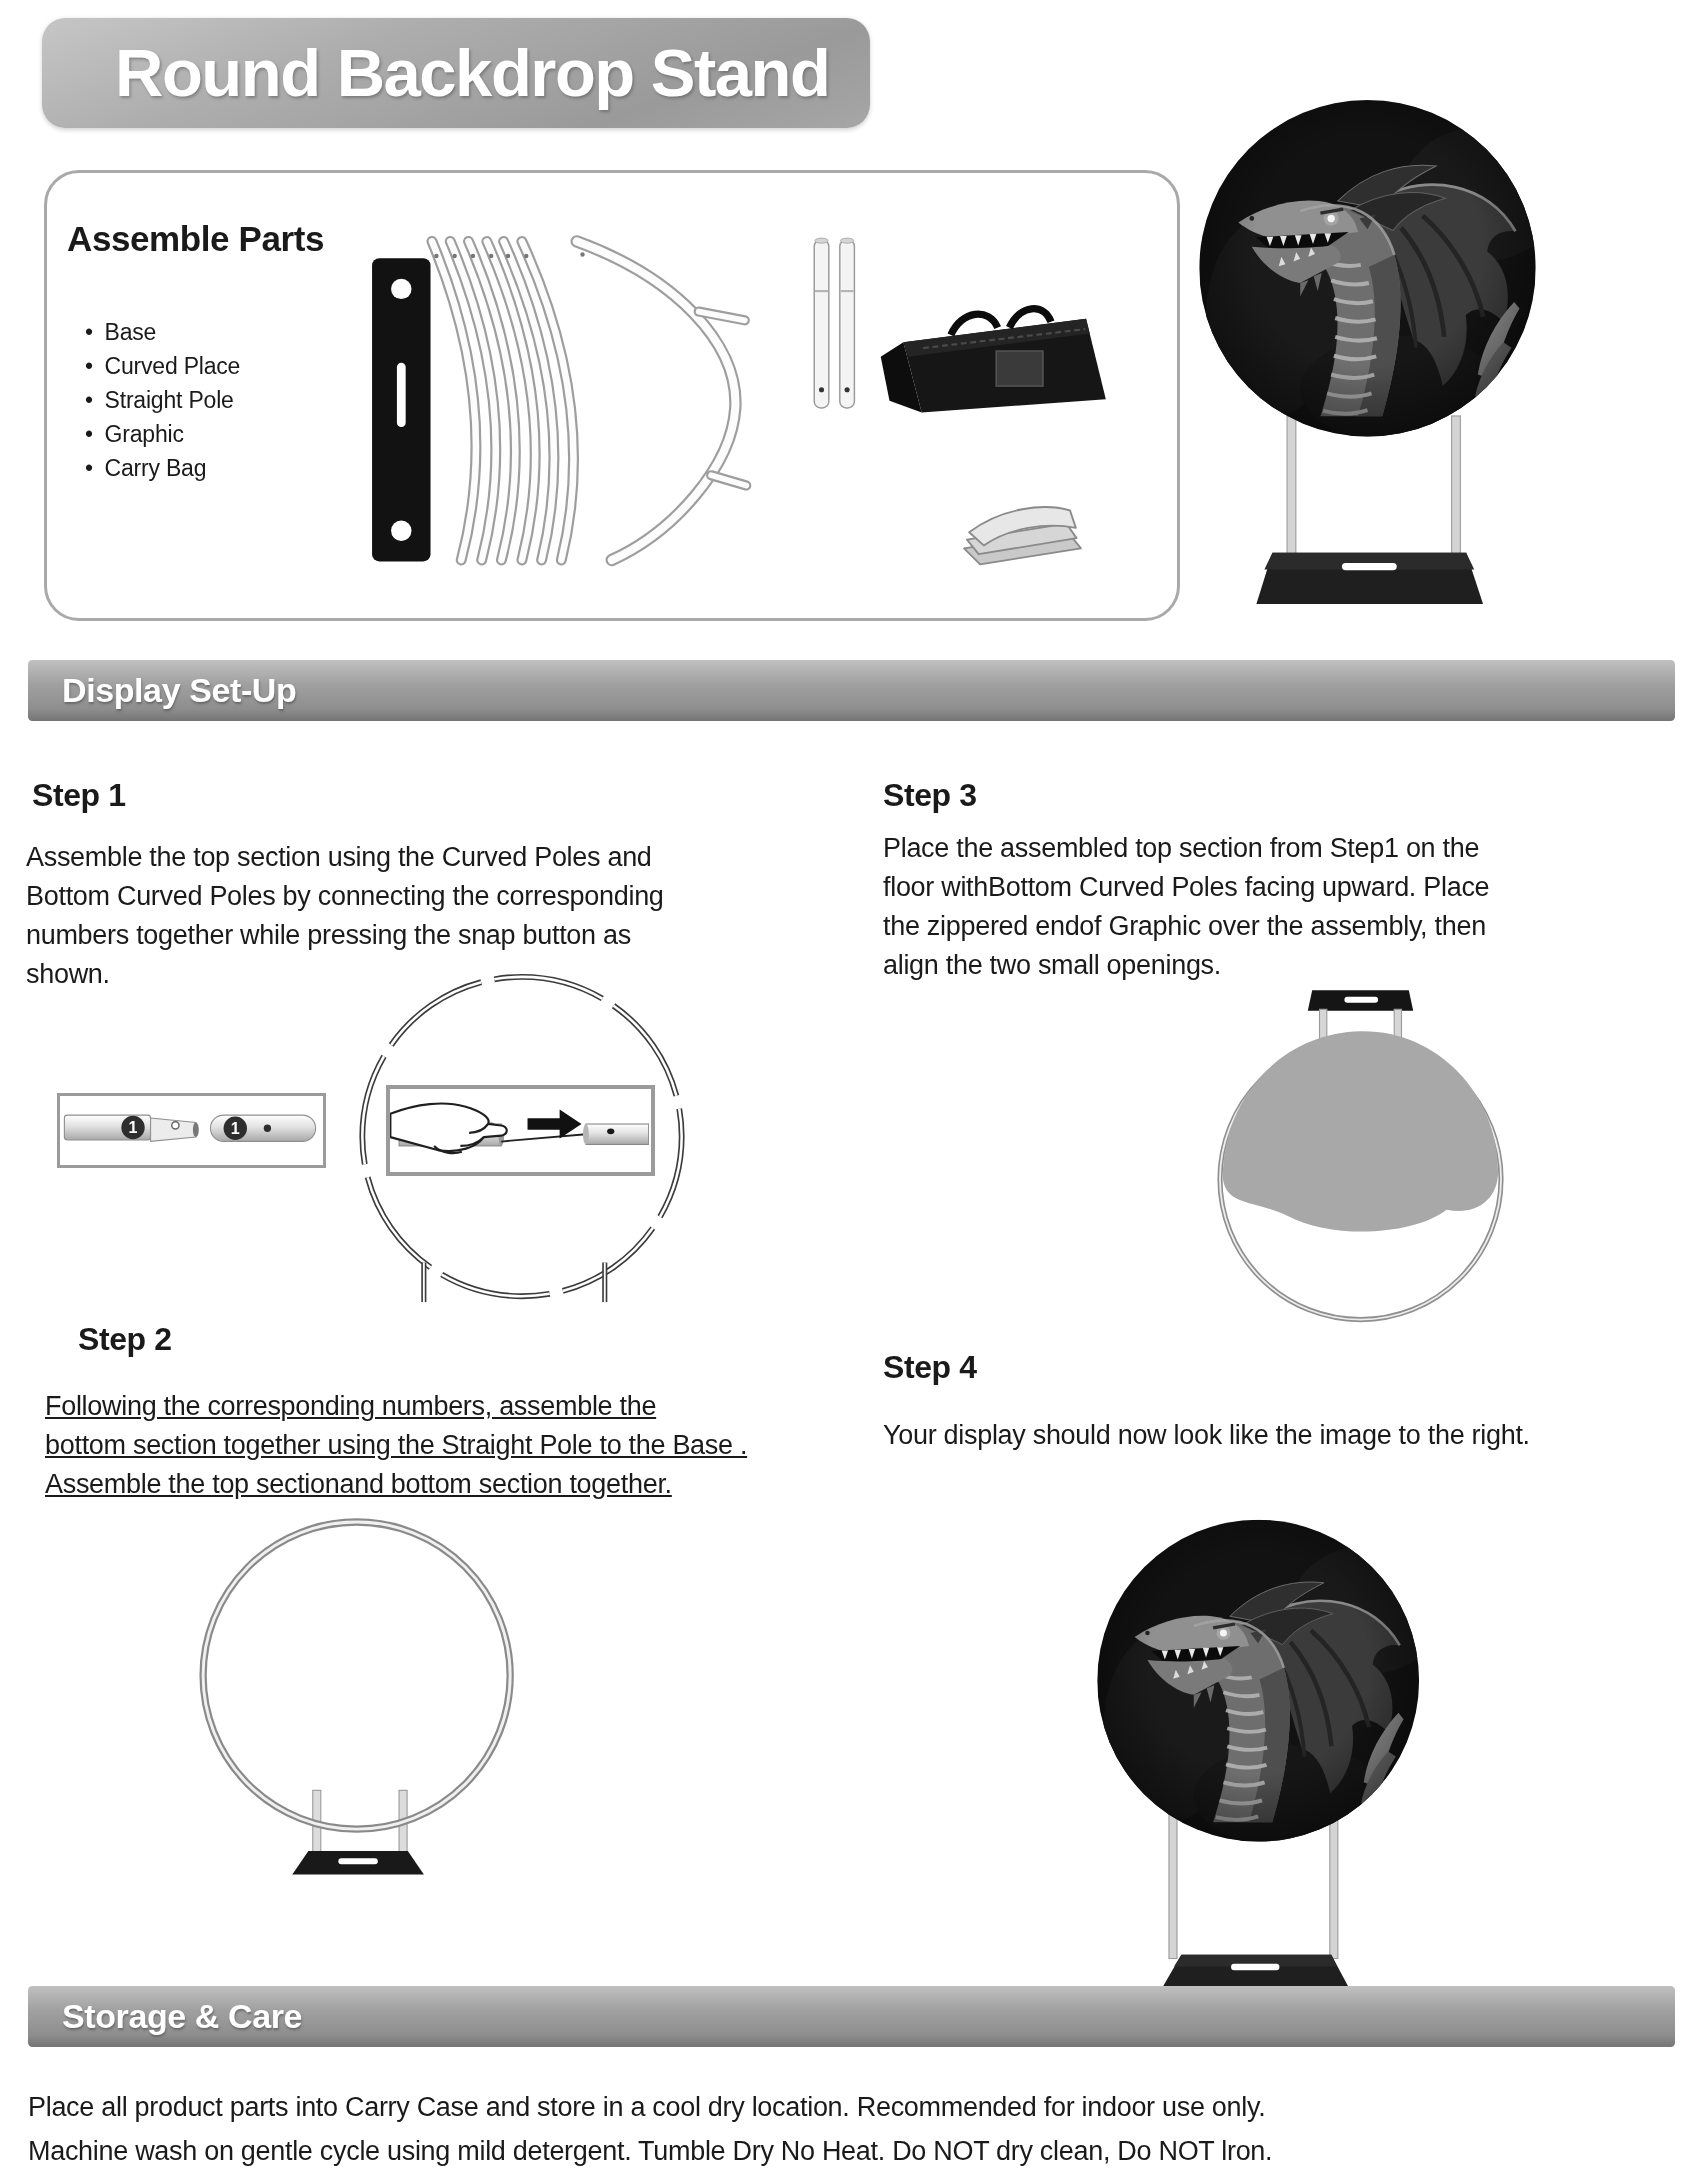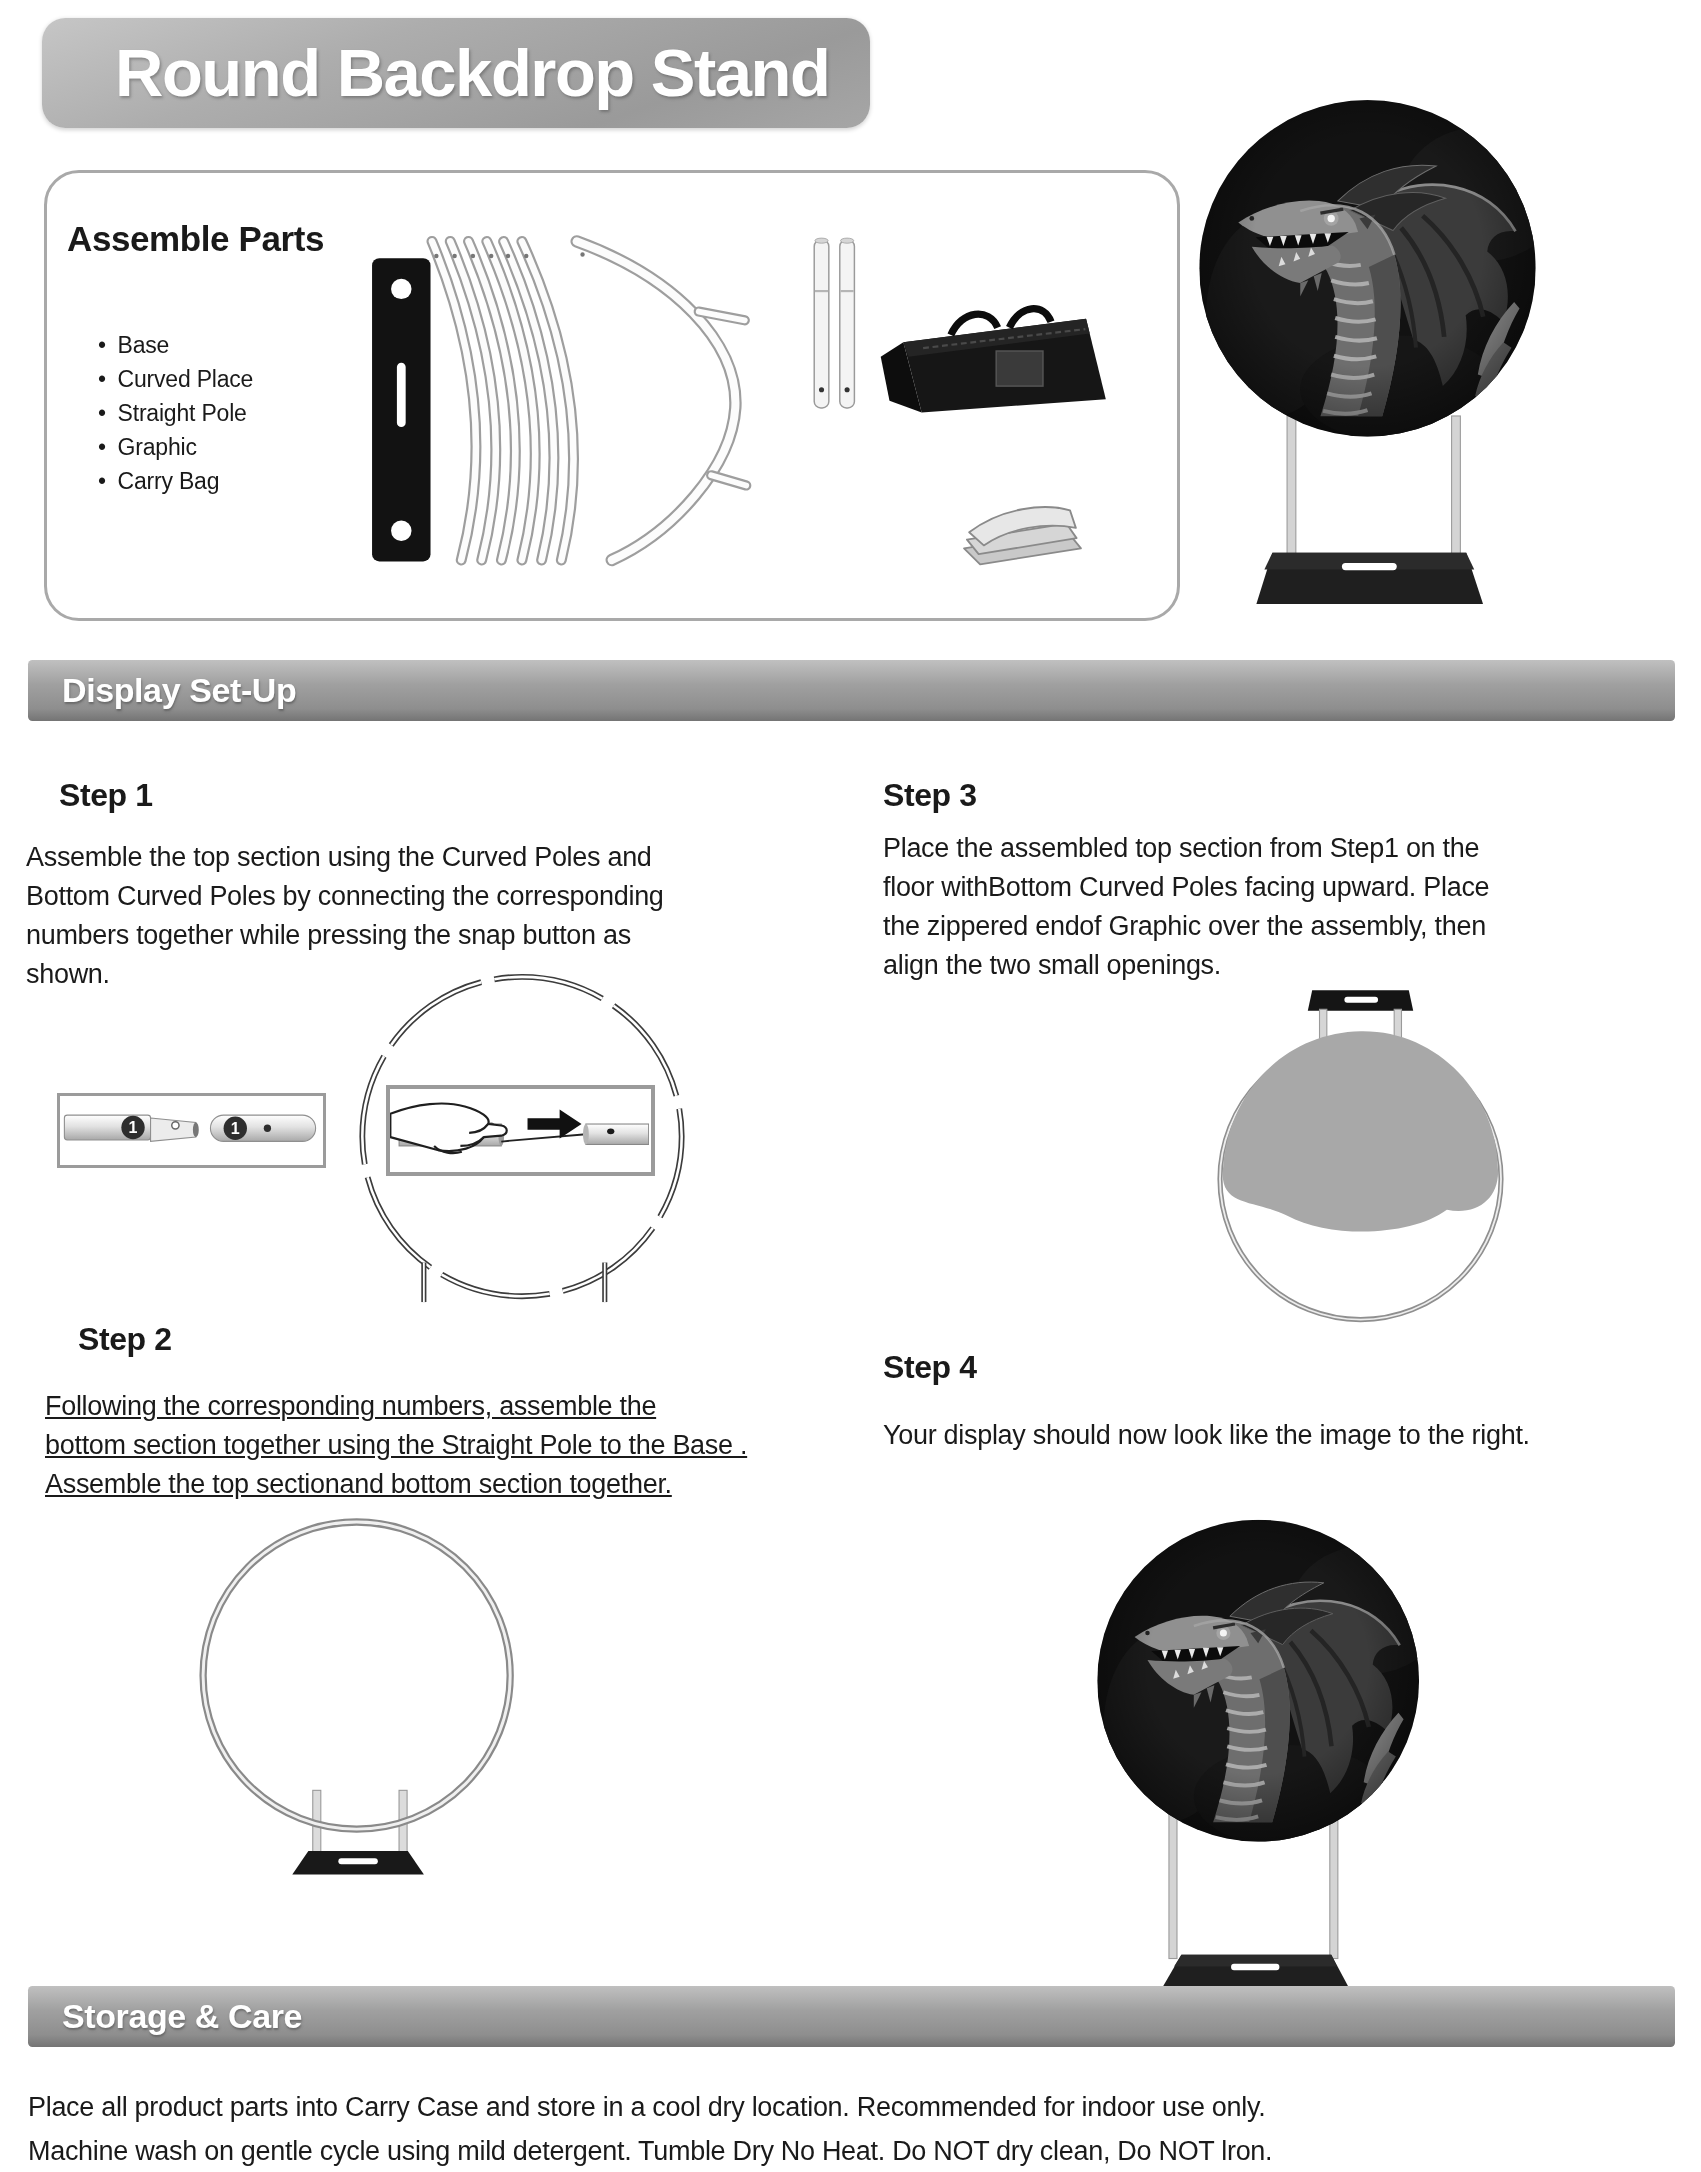--- a/index.html
+++ b/index.html
@@ -32,28 +32,28 @@
   }
   #setup-banner { top:660px; }
   #storage-banner { top:1986px; }
 
   
   .product-box {
     left:44px; top:170px; width:1130px; height:445px;
     border:3.7px solid #a9a9a9; border-radius:35px; background:#ffffff;
   }
   .pp-heading { left:67px; top:219px; font-size:35px; font-weight:bold; letter-spacing:-0.4px; }
-  .pp-list { left:85px; top:315px; margin:13px; padding:0; list-style:none; }
+  .pp-list { left:85px; top:315px; margin:0; padding:0; list-style:none; }
   .pp-list li { font-size:23px; line-height:34px; letter-spacing:-0.2px; }
   .pp-list li::before { content:"\2022"; margin-right:11.7px; }
 
   
   .step-h { font-size:32px; font-weight:bold; letter-spacing:-0.4px; }
   .step-p { font-size:27px; line-height:39px; white-space:pre-line; letter-spacing:-0.3px; }
-  #step1-h { left:59px;  top:777px;text-align:right; }
+  #step1-h { left:32px;  top:777px;text-align:right; }
   #step1-p { left:26px;  top:838px; width:863px; }
   #step3-h { left:883px; top:777px; }
   #step3-p { left:883px; top:829px; width:827px; }
   #step2-h { left:42px;  top:1321px;margin-left:36px; }
   #step2-p { left:45px;  top:1387px; width:870px;text-decoration:underline; }
   #step4-h { left:883px; top:1349px; }
   #step4-p { left:883px; top:1416px; width:848px; }
 
   .diagram-box { background:#ffffff; border:3.7px solid #9b9b9b; box-sizing:border-box; }
   #conn-box  { left:57px;  top:1093px; width:269px; height:75px; }

